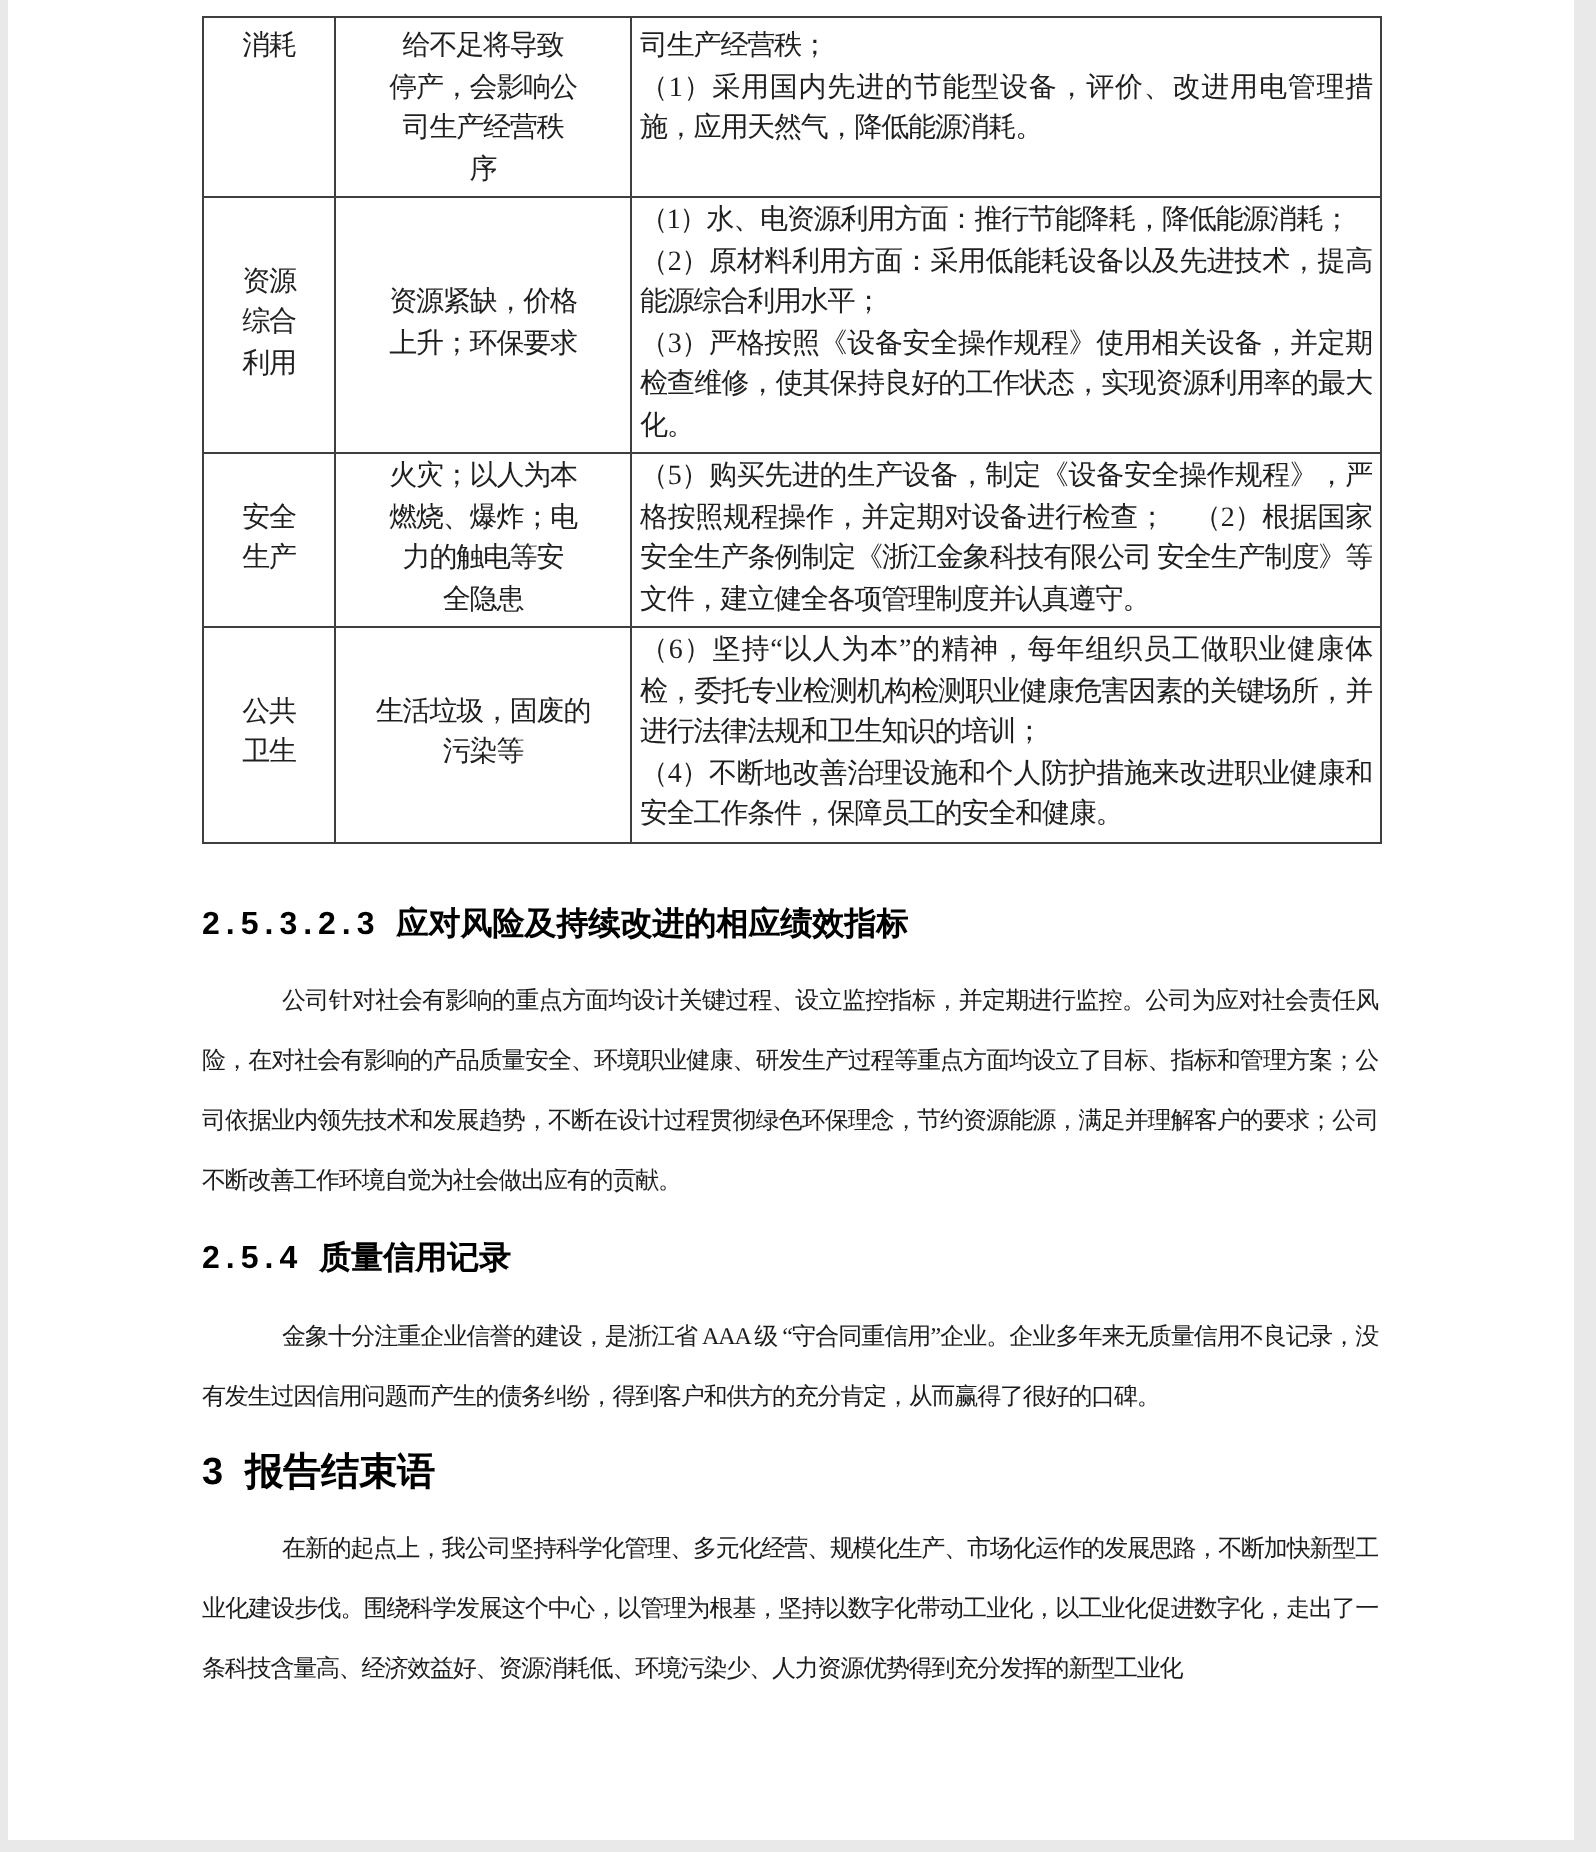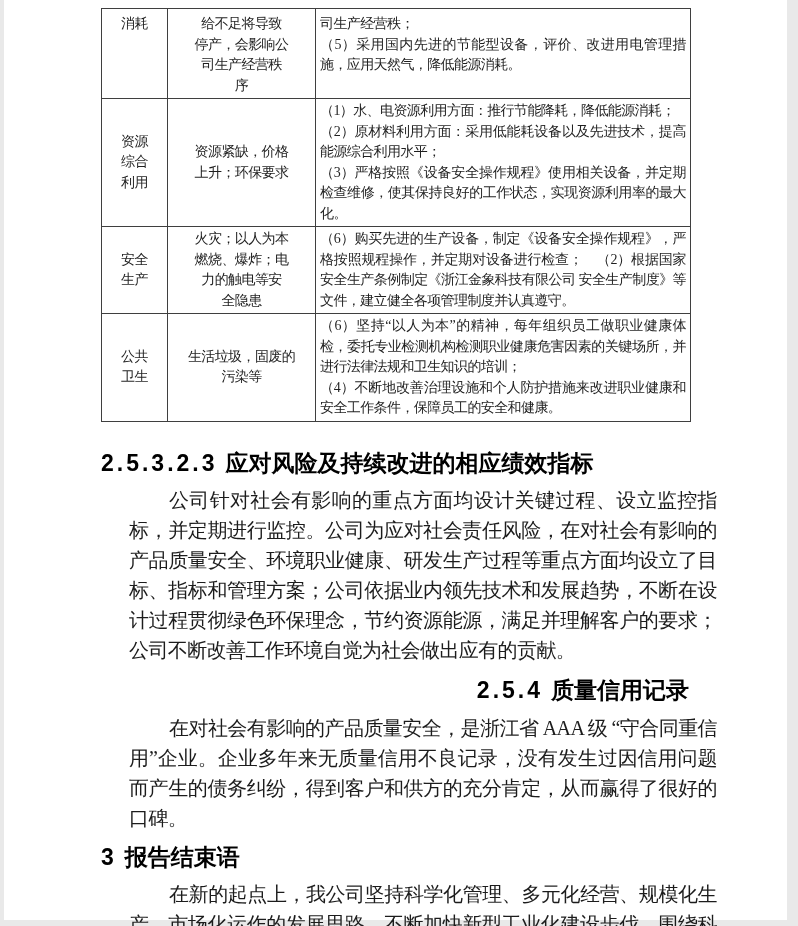--- a/index.html
+++ b/index.html
@@ -59,35 +59,34 @@
   tr.r3 td { height: 84px; }
   tr.r4 td { height: 103px; }
 
   
   .h-small, .h-big {
     font-family: "Liberation Sans", sans-serif;
     font-weight: bold;
     color: #000000;
     white-space: nowrap;
   }
-  .h-small { font-size: 23px; line-height: 24px; }
-  .h-big   { font-size: 23px; line-height: 30px; }
+  .h-small { font-size: 16px; line-height: 24px; }
+  .h-big   { font-size: 19px; line-height: 30px; }
   .h-num   { letter-spacing: 3px; margin-right: 8px; }
   .h1a { margin: 29px 0 10px 0; }
-  .h2a { margin: 13px 0 11px 0; text-align: right; }
+  .h2a { margin: 13px 0 11px 0; }
   .h3a { margin: 9px 0 7px 0; }
 
   
   .para {
-    font-size: 20px;
+    font-size: 12px;
     letter-spacing: -0.6px;
     line-height: 30px;
     width: 588px;
     color: #1c1c1c;
-    margin-left: 28px;
   }
   .para > div {
     text-align: justify;
     text-indent: 40px;
   }
 </style>
 </head>
 <body>
 
 <div class="page">
@@ -101,21 +100,21 @@
         </colgroup>
       <tbody>
         <tr class="r1">
           <td class="aspect">消耗</td>
           <td class="risk">给不足将导致
 停产，会影响公
 司生产经营秩
 序</td>
           <td class="measures">
               <div>司生产经营秩；</div>
-              <div>（5）采用国内先进的节能型设备，评价、改进用电管理措施，应用天然气，降低能源消耗。</div>
+              <div>（1）采用国内先进的节能型设备，评价、改进用电管理措施，应用天然气，降低能源消耗。</div>
             </td>
         </tr>
         <tr class="r2">
           <td class="aspect">资源
 综合
 利用</td>
           <td class="risk">资源紧缺，价格
 上升；环保要求</td>
           <td class="measures">
               <div>（1）水、电资源利用方面：推行节能降耗，降低能源消耗；</div>
@@ -124,21 +123,21 @@
             </td>
         </tr>
         <tr class="r3">
           <td class="aspect">安全
 生产</td>
           <td class="risk">火灾；以人为本
 燃烧、爆炸；电
 力的触电等安
 全隐患</td>
           <td class="measures">
-              <div>（6）购买先进的生产设备，制定《设备安全操作规程》，严格按照规程操作，并定期对设备进行检查；　（2）根据国家安全生产条例制定《浙江金象科技有限公司 安全生产制度》等文件，建立健全各项管理制度并认真遵守。</div>
+              <div>（5）购买先进的生产设备，制定《设备安全操作规程》，严格按照规程操作，并定期对设备进行检查；　（2）根据国家安全生产条例制定《浙江金象科技有限公司 安全生产制度》等文件，建立健全各项管理制度并认真遵守。</div>
             </td>
         </tr>
         <tr class="r4">
           <td class="aspect">公共
 卫生</td>
           <td class="risk">生活垃圾，固废的
 污染等</td>
           <td class="measures">
               <div>（6）坚持“以人为本”的精神，每年组织员工做职业健康体检，委托专业检测机构检测职业健康危害因素的关键场所，并进行法律法规和卫生知识的培训；</div>
               <div>（4）不断地改善治理设施和个人防护措施来改进职业健康和安全工作条件，保障员工的安全和健康。</div>
@@ -151,21 +150,21 @@
       <span class="h-num">2.5.3.2.3</span><span class="h-title">应对风险及持续改进的相应绩效指标</span>
     </div>
     <div class="para">
         <div>公司针对社会有影响的重点方面均设计关键过程、设立监控指标，并定期进行监控。公司为应对社会责任风险，在对社会有影响的产品质量安全、环境职业健康、研发生产过程等重点方面均设立了目标、指标和管理方案；公司依据业内领先技术和发展趋势，不断在设计过程贯彻绿色环保理念，节约资源能源，满足并理解客户的要求；公司不断改善工作环境自觉为社会做出应有的贡献。</div>
       </div>
 
     <div class="h-small h2a">
       <span class="h-num">2.5.4</span><span class="h-title">质量信用记录</span>
     </div>
     <div class="para">
-        <div>在对社会有影响的产品质量安全，是浙江省 AAA 级 “守合同重信用”企业。企业多年来无质量信用不良记录，没有发生过因信用问题而产生的债务纠纷，得到客户和供方的充分肯定，从而赢得了很好的口碑。</div>
+        <div>金象十分注重企业信誉的建设，是浙江省 AAA 级 “守合同重信用”企业。企业多年来无质量信用不良记录，没有发生过因信用问题而产生的债务纠纷，得到客户和供方的充分肯定，从而赢得了很好的口碑。</div>
       </div>
 
     <div class="h-big h3a">
       <span class="h-num">3</span><span class="h-title">报告结束语</span>
     </div>
     <div class="para">
         <div>在新的起点上，我公司坚持科学化管理、多元化经营、规模化生产、市场化运作的发展思路，不断加快新型工业化建设步伐。围绕科学发展这个中心，以管理为根基，坚持以数字化带动工业化，以工业化促进数字化，走出了一条科技含量高、经济效益好、资源消耗低、环境污染少、人力资源优势得到充分发挥的新型工业化</div>
       </div>
 
   </div>

